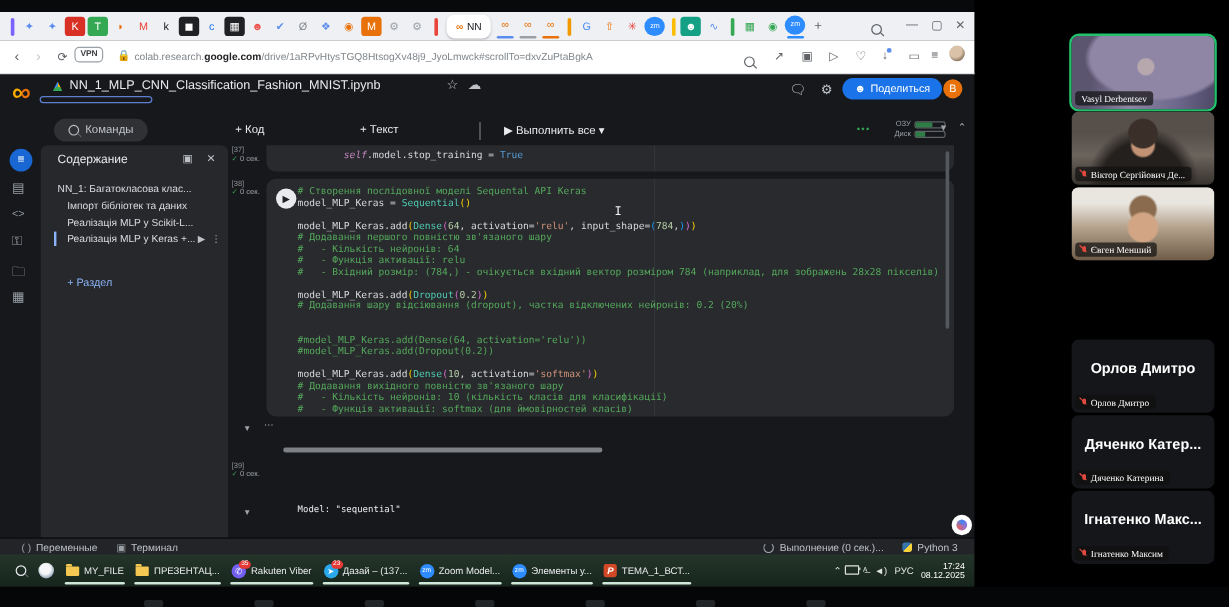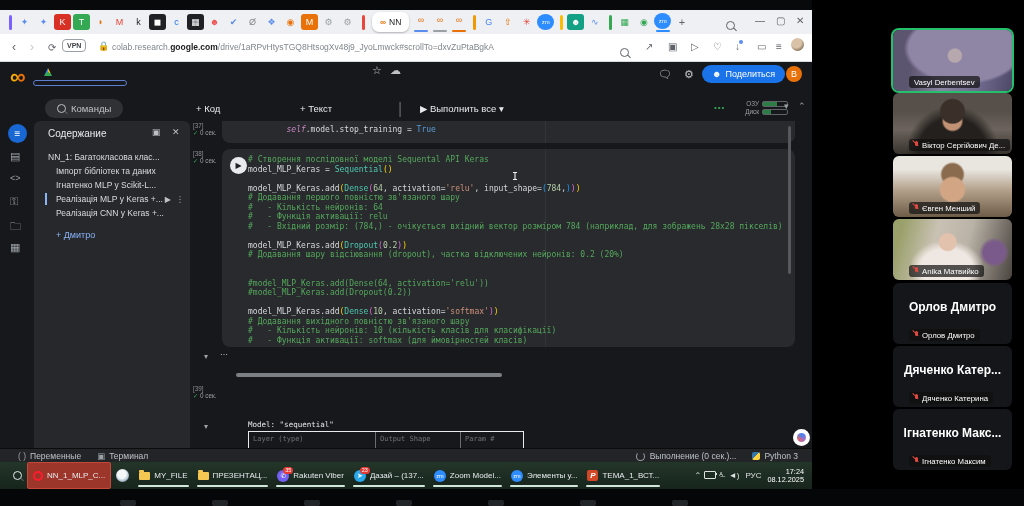--- a/index.html
+++ b/index.html
@@ -89,22 +89,22 @@
   .operaic{width:10px;height:10px;border:2.5px solid #ff1b2d;border-radius:50%;box-sizing:border-box;display:inline-block;}
   .pptic{width:11px;height:11px;background:#d24726;color:#fff;border-radius:2px;font-size:8px;font-weight:bold;display:inline-flex;align-items:center;justify-content:center;}
   .trayic{color:#dfe3e0;font-size:8px;margin:0 3px;}
   .batt{width:10px;height:6px;border:1px solid #dfe3e0;border-radius:1px;position:relative;display:inline-block;}
   .batt:after{content:"";position:absolute;right:-2px;top:1px;width:1px;height:2px;background:#dfe3e0;}
   .clock{text-align:right;font-size:7.3px;line-height:8px;color:#fff;}
 
   
   .tile{left:893px;width:119px;height:61px;border-radius:6px;overflow:hidden;background:#141619;}
   .tile.speaking{box-shadow:0 0 0 2px #23c16b;}
-  .vbadge{position:absolute;left:16px;bottom:3px;background:rgba(16,16,16,.7);border-radius:3px;color:#fff;
-          font-size:7.8px;padding:1.5px 5px;display:flex;align-items:flex-start;gap:3px;white-space:nowrap;max-width:108px;overflow:hidden;}
+  .vbadge{position:absolute;left:3px;bottom:3px;background:rgba(16,16,16,.7);border-radius:3px;color:#fff;
+          font-size:7.8px;padding:1.5px 5px;display:flex;align-items:flex-end;gap:3px;white-space:nowrap;max-width:108px;overflow:hidden;font-family:Liberation Serif, serif;}
   .micoff{width:5px;height:8px;position:relative;display:inline-block;flex:0 0 auto;}
   .micoff:before{content:"";position:absolute;left:1px;top:0;width:3px;height:5px;background:#e04a3f;border-radius:2px;}
   .micoff:after{content:"";position:absolute;left:-1px;top:-1px;width:8px;height:1.2px;background:#e04a3f;transform:rotate(45deg);transform-origin:left top;}
   .bigname{position:absolute;left:0;right:0;top:40%;transform:translateY(-50%);text-align:center;color:#fff;font-weight:bold;font-size:12px;white-space:nowrap;overflow:hidden;}
   .vid{position:absolute;inset:0;}
   .v1{background:radial-gradient(circle at 52% 42%,#b7a8ae 0 9%,transparent 11%),radial-gradient(ellipse at 60% 30%,#8f86a6 0 55%,transparent 60%),linear-gradient(100deg,#5c5570 18%,#8b84a2 45%,#6e688c 75%,#4d4866 100%);}
   .v2{background:radial-gradient(circle at 50% 30%,#3a3029 0 16%,transparent 18%),radial-gradient(circle at 50% 46%,#c29275 0 13%,transparent 16%),radial-gradient(ellipse at 50% 95%,#23201d 0 40%,transparent 55%),linear-gradient(#57504a 30%,#6b635c 60%,#38332e 100%);}
   .v3{background:radial-gradient(circle at 50% 55%,#d2a685 0 17%,transparent 20%),radial-gradient(circle at 50% 30%,#8a6b4e 0 14%,transparent 17%),linear-gradient(#e9e6e0 22%,#b4a28c 55%,#6e5c48 100%);}
   .v4{background:radial-gradient(circle at 46% 38%,#e3c2ad 0 11%,transparent 13%),radial-gradient(ellipse at 45% 80%,#efe8e2 0 28%,transparent 40%),radial-gradient(circle at 85% 55%,#7a5a8a 0 10%,transparent 14%),linear-gradient(105deg,#9aa06a 8%,#c9c2b4 35%,#b9b2a6 60%,#4a4440 100%);}
 
@@ -243,20 +243,21 @@
   <span class="abs addric" style="left:691px;">▷</span>
   <span class="abs addric" style="left:713px;">♡</span>
   <span class="abs addric" style="left:735px;">↓<i style="position:absolute;top:-1px;right:-3px;width:4px;height:4px;border-radius:50%;background:#5b8def;"></i></span>
   <span class="abs addric" style="left:757px;">▭</span>
   <span class="abs addric" style="left:776px;">≡</span>
   <span class="abs" style="left:791px;top:38px;width:13px;height:13px;border-radius:50%;background:radial-gradient(circle at 40% 35%,#d9c2a8 0 45%,#7a6450 80%);"></span>
 
   <div class="abs colab"></div>
   <span class="abs co-logo" style="left:10px;top:66px;">∞</span>
   <span class="abs" style="left:44px;top:68px;width:8px;height:8px;background:conic-gradient(#fbbc04 0 33%,#34a853 0 66%,#4285f4 0);clip-path:polygon(50% 0,100% 100%,0 100%);"></span>
+  <span class="abs nbtitle" style="left:58px;top:65px;">NN_1_MLP_CNN_Classification_Fashion_MNIST.ipynb</span>
   <span class="abs hdric" style="left:372px;top:64px;">☆</span>
   <span class="abs hdric" style="left:390px;top:64px;">☁</span>
   <div class="abs menubox" style="left:33px;top:80px;">
 
   <span></span>
       <span></span>
       <span></span>
       <span></span>
       <span></span>
       <span></span>
@@ -311,36 +312,32 @@
 
   <div class="toc-row lvl1">
         <span>NN_1: Багатокласова клас...</span>
 
       </div>
       <div class="toc-row lvl2">
         <span>Імпорт бібліотек та даних</span>
 
       </div>
       <div class="toc-row lvl2">
-        <span>Ігнатенко MLP у Scikit-L...</span>
+        <span>Реалізація MLP у Scikit-L...</span>
 
       </div>
       <div class="toc-row lvl2 selected">
         <span>Реалізація MLP у Keras +...</span>
         <span class="toc-actions">
           <span>▶</span>
           <span>⋮</span>
         </span>
       </div>
-      <div class="toc-row lvl2">
-        <span>Реалізація CNN у Keras +...</span>
-
-      </div>
-    </div>
-  <span class="abs addsec" style="left:56px;top:230px;">+ Дмитро</span>
+    </div>
+  <span class="abs addsec" style="left:56px;top:230px;">+ Раздел</span>
 
   <div class="abs gut" style="top:122px;">
     <span class="gx">[37]</span><span class="gc"><span class="ck">✓</span> <span>0 сек.</span></span>
   </div>
   <div class="abs cell" style="top:121px;height:22px;border-radius:0 0 8px 8px;">
     <div class="code" style="margin:4px 0 0 26px;"><div class="cl"><span class="tok-pl">        </span><span class="tok-kw">self</span><span class="tok-tx">.model.stop_training </span><span class="tok-op">= </span><span class="tok-bl">True</span></div></div>
   </div>
 
   <div class="abs gut" style="top:150px;">
     <span class="gx">[38]</span><span class="gc"><span class="ck">✓</span> <span>0 сек.</span></span>
@@ -359,25 +356,20 @@
       <div class="warnline"></div>
     </div>
   <div class="abs hsb" style="left:236px;top:373px;width:266px;"></div>
 
   <div class="abs gut" style="top:385px;">
     <span class="gx">[39]</span><span class="gc"><span class="ck">✓</span> <span>0 сек.</span></span>
   </div>
 
   <span class="abs chev" style="left:204px;top:422px;">▾</span>
   <span class="abs mono" style="left:248px;top:420px;font-size:7.5px;color:#e8eaed;">Model: "sequential"</span>
-  <div class="abs sumtable" style="left:248px;top:431px;width:274px;height:16px;">
-    <span style="width:118px;">Layer (type)</span>
-    <span style="width:76px;">Output Shape</span>
-    <span style="flex:1;">Param #</span>
-  </div>
 
   <div class="abs" style="left:788px;top:126px;width:3px;height:148px;border-radius:2px;background:#55585c;"></div>
   <div class="abs gem">
       <i></i>
     </div>
 
   <div class="abs statusbar">
     <span style="margin-left:18px;display:flex;gap:4px;align-items:center;">
         <span style="color:#9aa0a6;">( )</span>
         <span>Переменные</span>
@@ -392,24 +384,20 @@
       </span>
     <span style="margin:0 14px 0 16px;display:flex;gap:4px;align-items:center;">
         <i class="pyic"></i>
         <span>Python 3</span>
       </span>
   </div>
 
   <div class="abs taskbar">
     <span class="tk" style="margin-left:8px;">
         <i class="mag" style="border-color:#e8eaed;"></i>
-      </span>
-    <span class="tk tk-active">
-        <i class="operaic"></i>
-        <span>NN_1_MLP_C...</span>
       </span>
     <span class="tk">
         <span style="width:13px;height:13px;border-radius:50%;background:radial-gradient(circle at 45% 40%,#f4f6f8 0 40%,#8fa3b8 75%);display:inline-block;"></span>
       </span>
     <span class="tk">
         <i class="folder"></i>
         <span>MY_FILE</span>
         <i class="ul"></i>
       </span>
     <span class="tk">
@@ -468,27 +456,20 @@
         <span>Євген Менший</span>
       </span>
   </div>
   <div class="abs tile" style="top:93px;">
     <div class="vid v2"></div>
     <span class="vbadge">
         <i class="micoff"></i>
         <span>Віктор Сергійович Де...</span>
       </span>
   </div>
-  <div class="abs tile" style="top:219px;">
-    <div class="vid v4"></div>
-    <span class="vbadge">
-        <i class="micoff"></i>
-        <span>Anika Матвийко</span>
-      </span>
-  </div>
   <div class="abs tile" style="top:283px;">
     <span class="bigname">Орлов Дмитро</span>
     <span class="vbadge">
         <i class="micoff"></i>
         <span>Орлов Дмитро</span>
       </span>
   </div>
   <div class="abs tile" style="top:346px;">
     <span class="bigname">Дяченко  Катер...</span>
     <span class="vbadge">

